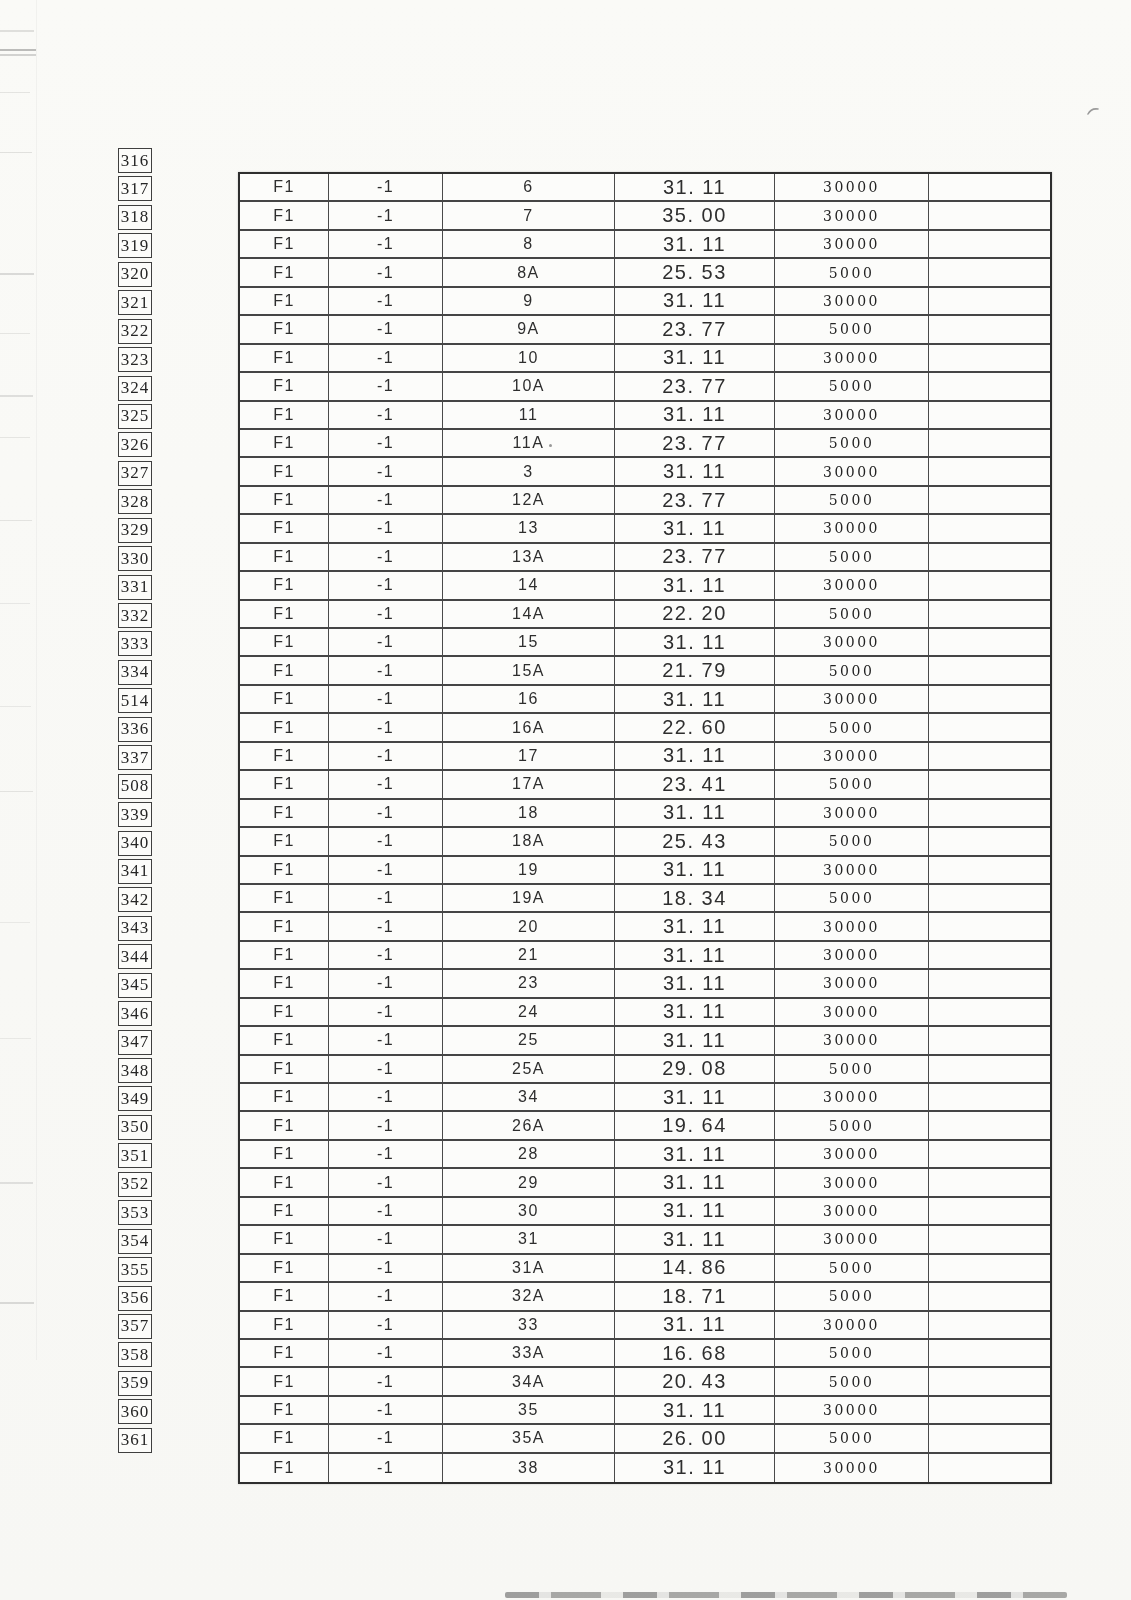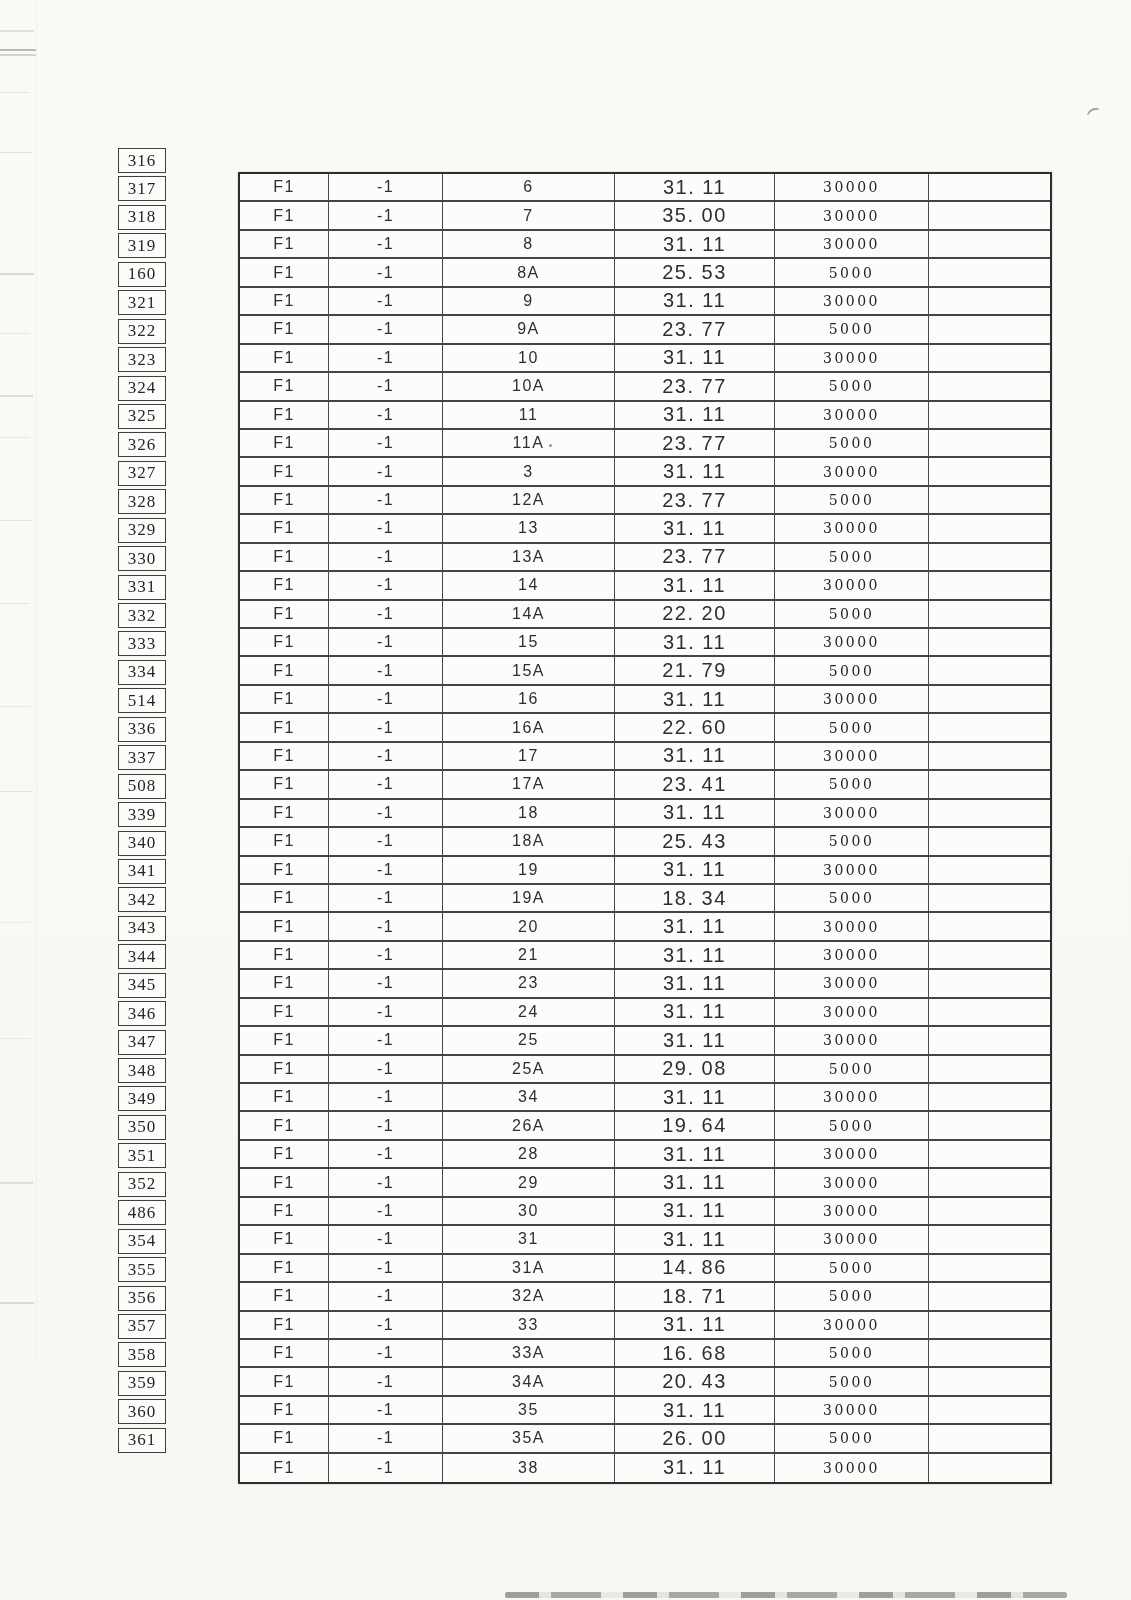--- a/index.html
+++ b/index.html
@@ -9,21 +9,21 @@
     position:relative;overflow:hidden;
     font-family:"Liberation Sans",sans-serif;
   }
   .page{position:absolute;inset:0;background:linear-gradient(180deg,#fafaf7 0%,#f8f8f5 60%,#f7f7f4 100%);}
 
   
   .left-strip{position:absolute;left:0;top:0;width:36px;height:1360px;border-right:1px solid rgba(170,170,170,0.10);}
   .scan-line{position:absolute;left:0;background:#7e7e7e;}
 
   
-  #rownum-col{position:absolute;left:118px;top:148px;width:48px;}
+  #rownum-col{position:absolute;left:118px;top:148px;width:34px;}
   .rowbox{
     height:25px;margin-bottom:3.45px;
     border:1.6px solid #3f3f3f;box-sizing:border-box;
     background:#fcfcfa;
     display:flex;align-items:center;justify-content:center;
     font-family:"Liberation Serif",serif;
     font-size:17px;letter-spacing:1px;color:#262626;
   }
 
   
@@ -91,21 +91,21 @@
     <svg width="14" height="12" viewBox="0 0 14 12">
       <path d="M2 9 Q5 3 12 4" stroke="#9a9a9a" stroke-width="1.6" fill="none" stroke-linecap="round"></path>
     </svg>
   </div>
 
   <div id="rownum-col">
       <div class="rowbox">316</div>
       <div class="rowbox">317</div>
       <div class="rowbox">318</div>
       <div class="rowbox">319</div>
-      <div class="rowbox">160</div>
+      <div class="rowbox">320</div>
       <div class="rowbox">321</div>
       <div class="rowbox">322</div>
       <div class="rowbox">323</div>
       <div class="rowbox">324</div>
       <div class="rowbox">325</div>
       <div class="rowbox">326</div>
       <div class="rowbox">327</div>
       <div class="rowbox">328</div>
       <div class="rowbox">329</div>
       <div class="rowbox">330</div>
@@ -124,21 +124,21 @@
       <div class="rowbox">343</div>
       <div class="rowbox">344</div>
       <div class="rowbox">345</div>
       <div class="rowbox">346</div>
       <div class="rowbox">347</div>
       <div class="rowbox">348</div>
       <div class="rowbox">349</div>
       <div class="rowbox">350</div>
       <div class="rowbox">351</div>
       <div class="rowbox">352</div>
-      <div class="rowbox">486</div>
+      <div class="rowbox">353</div>
       <div class="rowbox">354</div>
       <div class="rowbox">355</div>
       <div class="rowbox">356</div>
       <div class="rowbox">357</div>
       <div class="rowbox">358</div>
       <div class="rowbox">359</div>
       <div class="rowbox">360</div>
       <div class="rowbox">361</div>
     </div>
 

